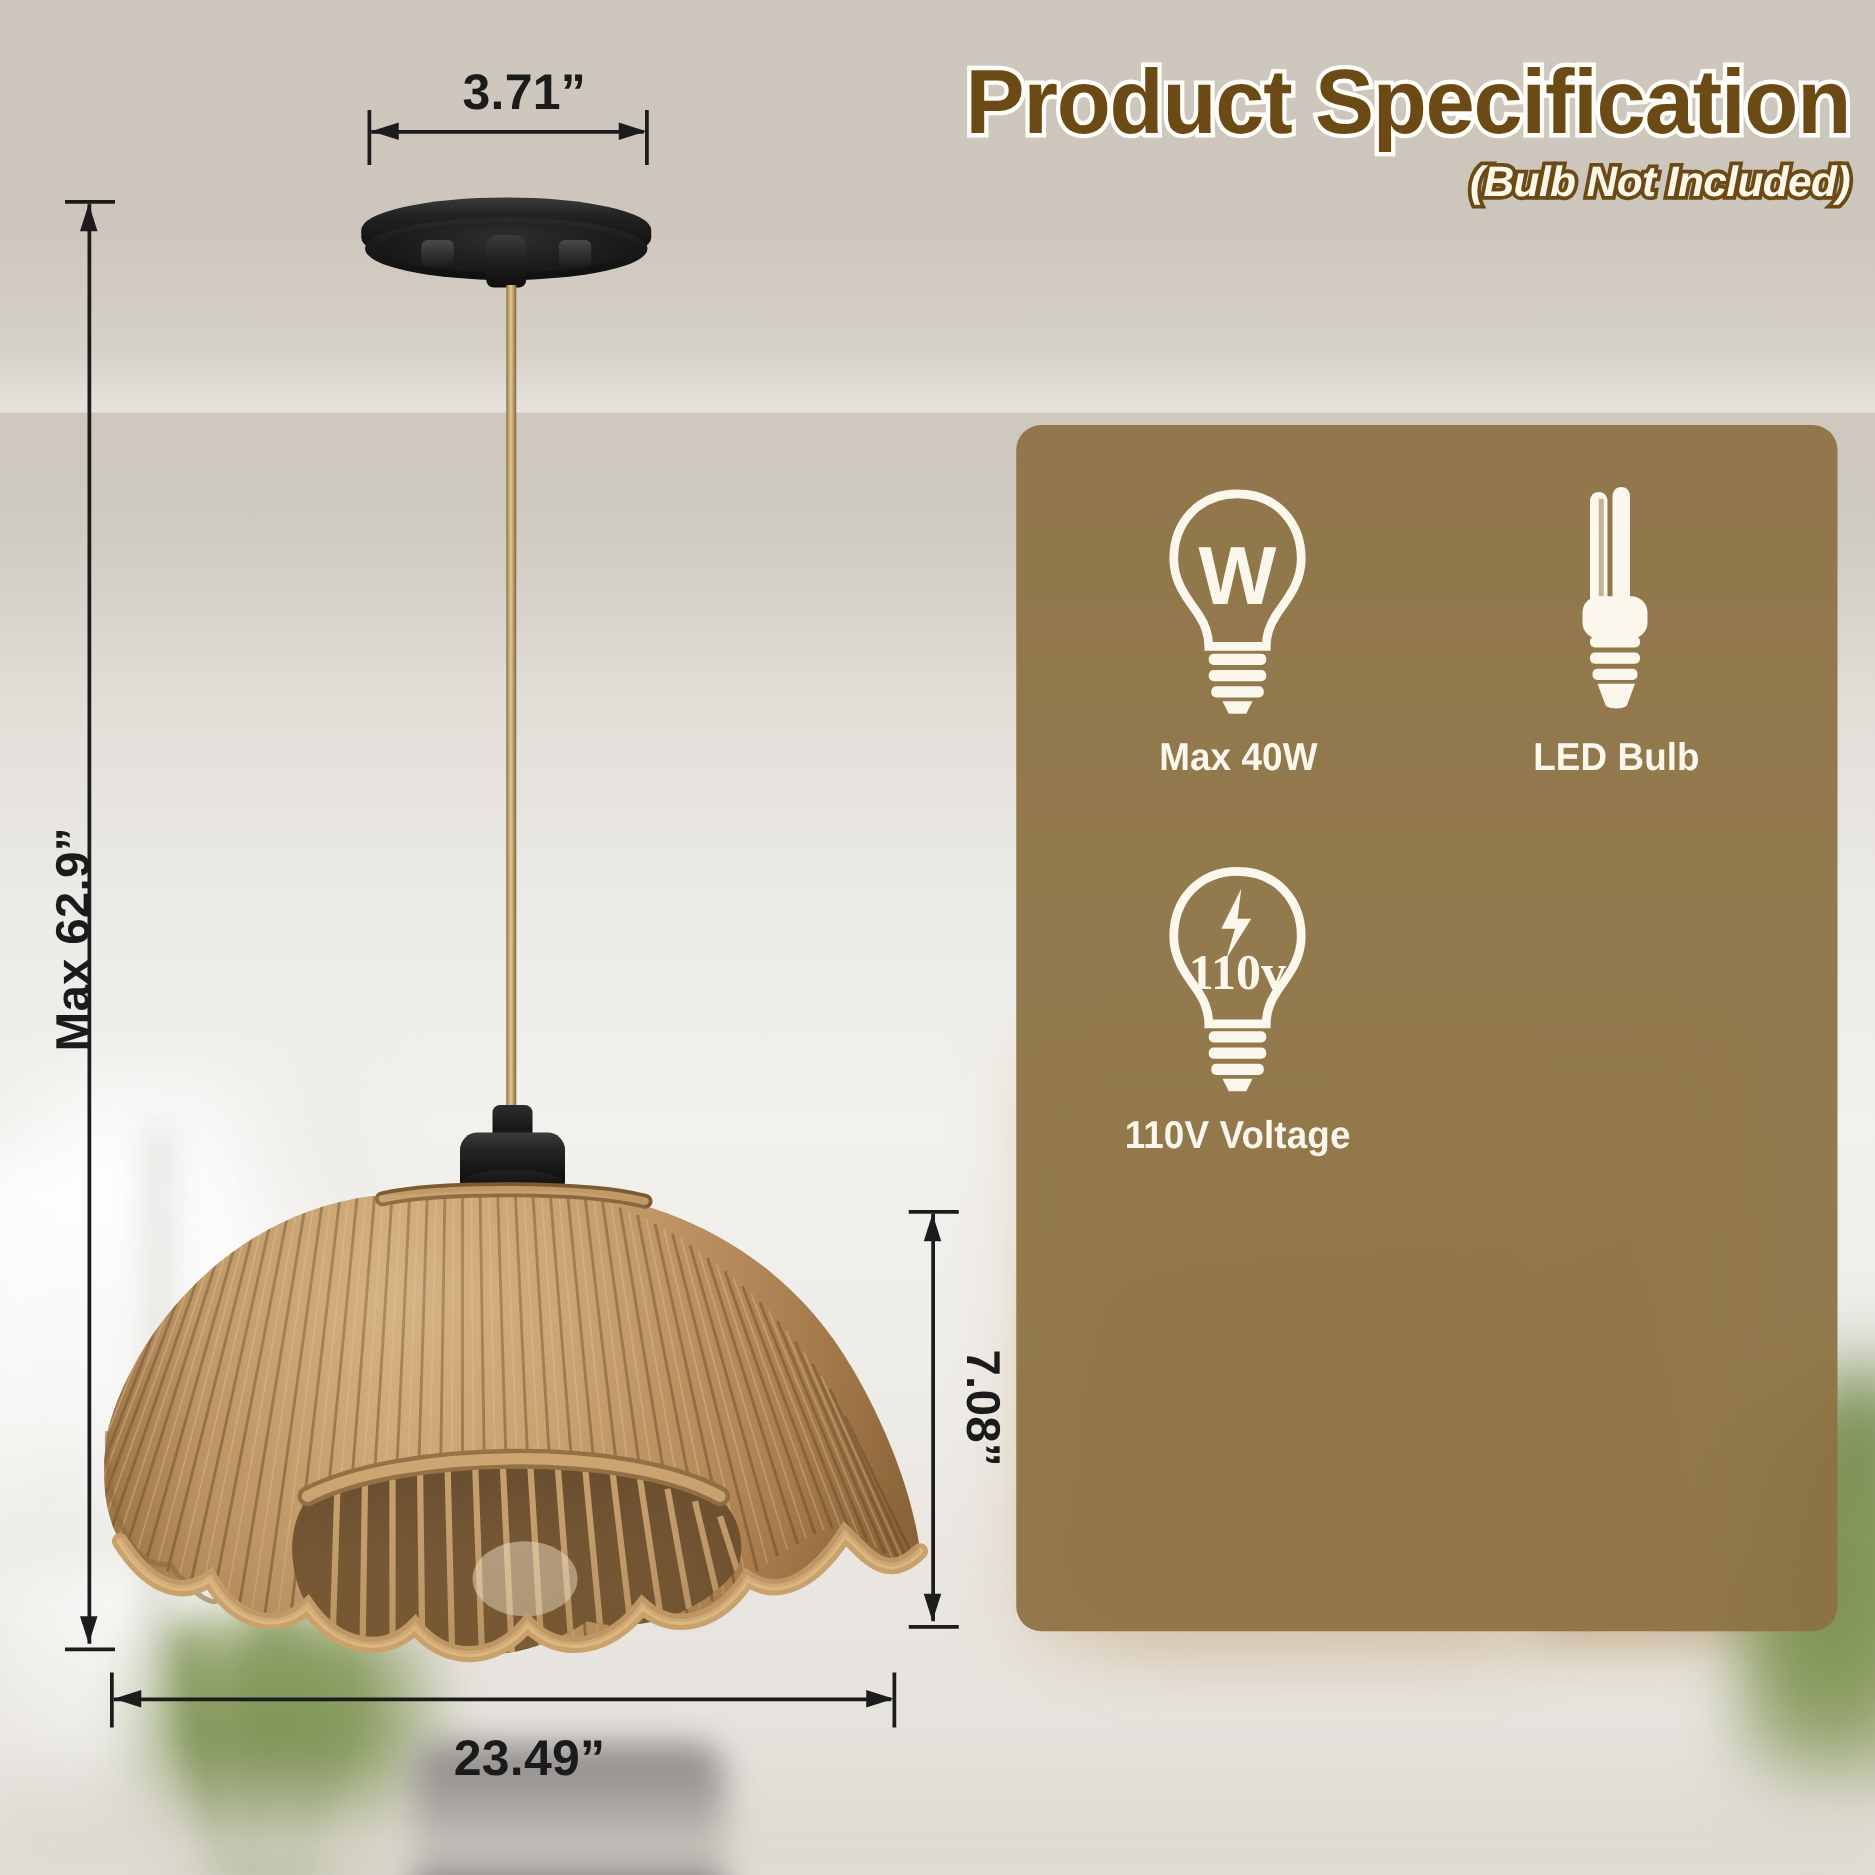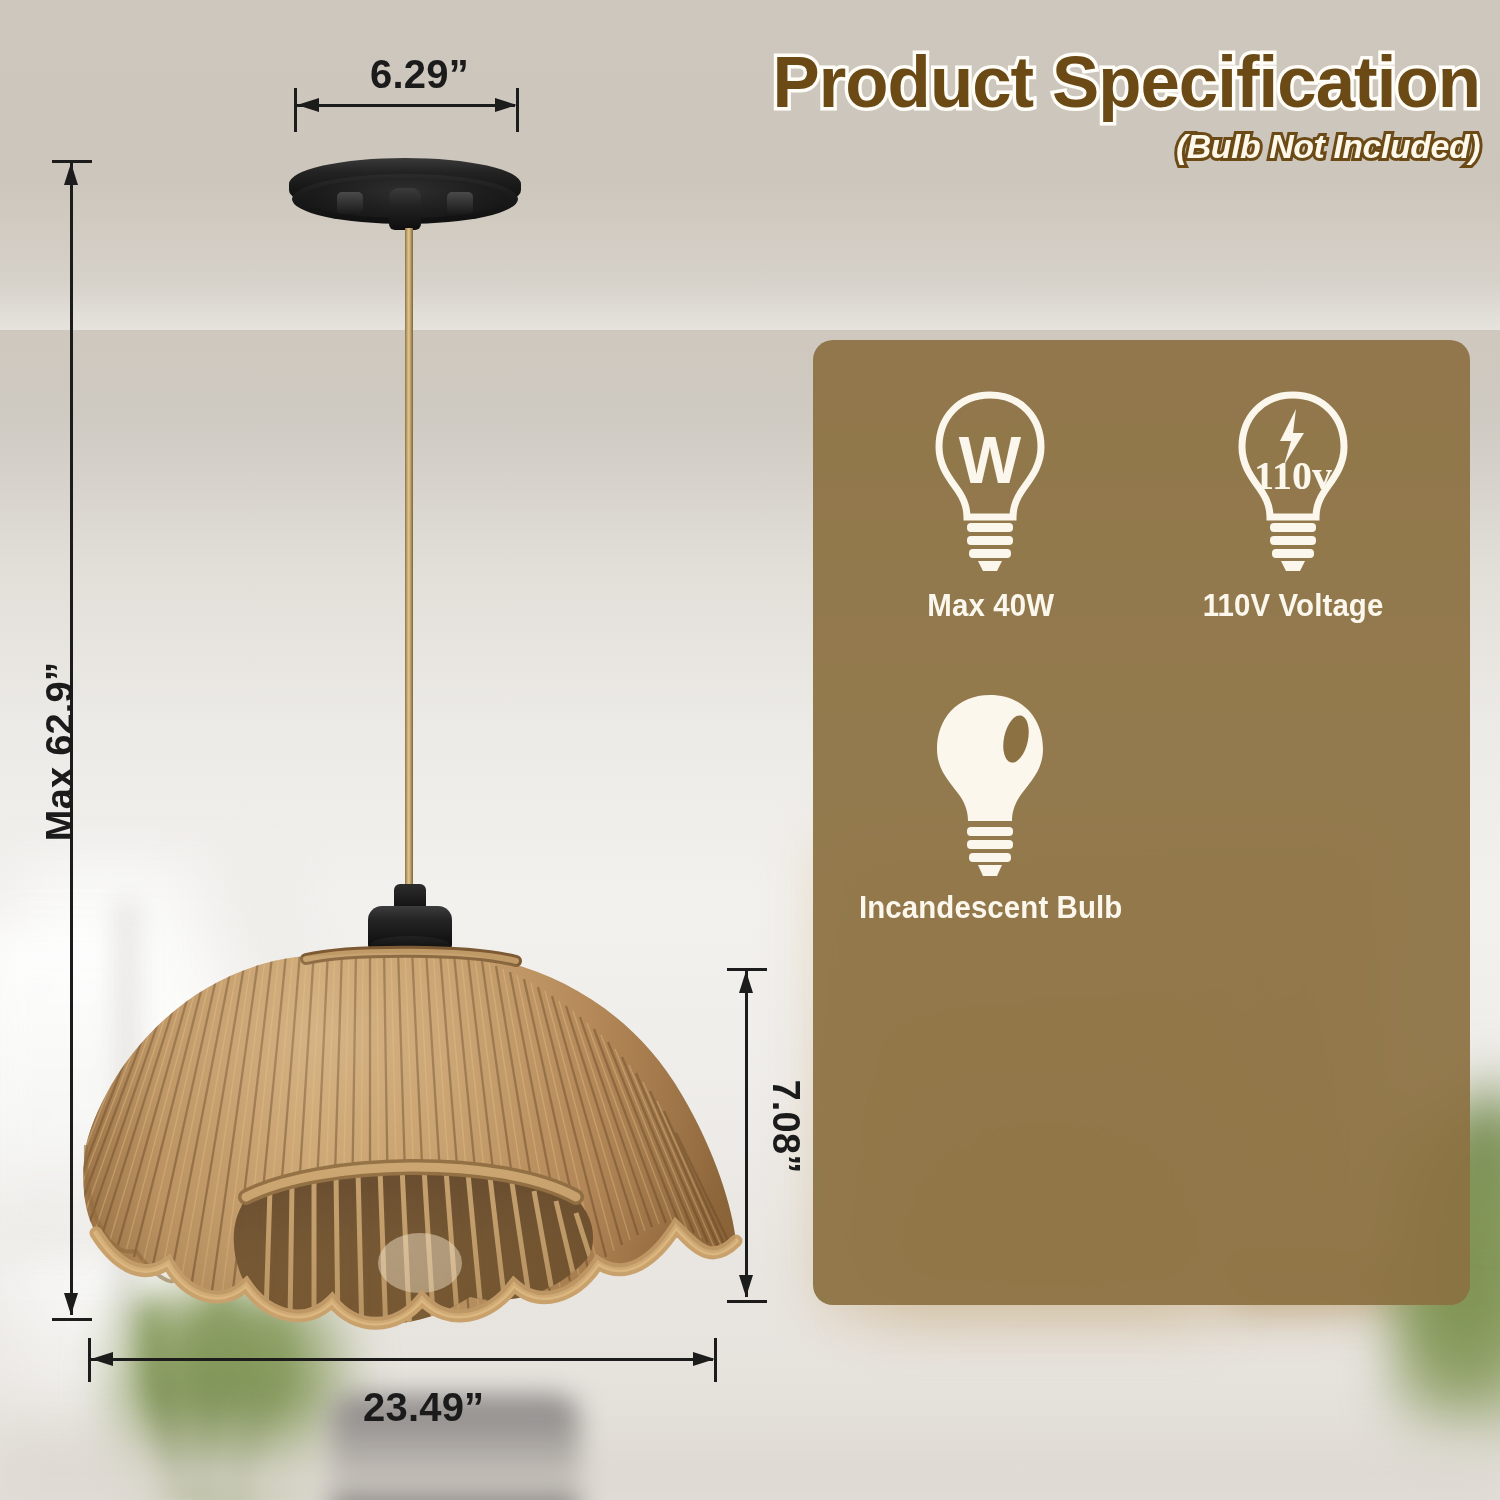--- a/index.html
+++ b/index.html
@@ -486,21 +486,21 @@
       </svg>
     </div>
   </div>
 
   <div>
     <div class="tick-v" style="left:294px; top:88px; height:44px;"></div>
     <div class="tick-v" style="left:516px; top:88px; height:44px;"></div>
     <div class="dim-line" style="left:297px; top:104px; width:218px; height:3px;"></div>
     <div class="arrow left" style="left:297px; top:98px;"></div>
     <div class="arrow right" style="left:495px; top:98px;"></div>
-    <div class="dim-label" style="left:370px; top:52px; font-size:40px;">6.29”</div>
+    <div class="dim-label" style="left:370px; top:52px; font-size:40px;">3.71”</div>
   </div>
 
   <div>
     <div class="tick-h" style="left:52px; top:160px; width:40px;"></div>
     <div class="tick-h" style="left:52px; top:1318px; width:40px;"></div>
     <div class="dim-line" style="left:70px; top:163px; width:3px; height:1152px;"></div>
     <div class="arrow up" style="left:64px; top:163px;"></div>
     <div class="arrow down" style="left:64px; top:1293px;"></div>
     <div class="dim-label" style="left:-70px; top:730px; width:260px; font-size:38px; text-align:center; transform:rotate(-90deg);">Max 62.9”</div>
   </div>
@@ -539,47 +539,48 @@
           <rect x="52" y="151" width="46" height="9" rx="4" fill="#fbf7ed"></rect>
           <rect x="54" y="164" width="42" height="9" rx="4" fill="#fbf7ed"></rect>
           <path d="M63 176 L87 176 L82 186 L68 186 Z" fill="#fbf7ed"></path>
           <text x="75" y="98" font-family="Liberation Sans, sans-serif" font-size="66" font-weight="bold" fill="#fbf7ed" text-anchor="middle">W</text>
         </svg>
       </div>
       <div class="spec-label">Max 40W</div>
     </div>
 
 
+    <div class="spec-cell">
+      <div class="spec-icon">
+        <svg width="110" height="190" viewBox="0 0 110 190">
+          <path d="M34 16 C34 6 48 6 48 16 L48 96 L34 96 Z" fill="#fbf7ed"></path>
+          <path d="M52 12 C52 2 66 2 66 12 L66 96 L52 96 Z" fill="#fbf7ed"></path>
+          <rect x="41" y="14" width="4" height="82" fill="#8c7142" opacity="0.5"></rect>
+          <rect x="28" y="92" width="52" height="34" rx="13" fill="#fbf7ed"></rect>
+          <rect x="34" y="124" width="40" height="9" rx="4" fill="#fbf7ed"></rect>
+          <rect x="34" y="137" width="40" height="9" rx="4" fill="#fbf7ed"></rect>
+          <rect x="36" y="150" width="36" height="9" rx="4" fill="#fbf7ed"></rect>
+          <path d="M40 162 L70 162 L64 178 C64 183 46 183 46 178 Z" fill="#fbf7ed"></path>
+        </svg>
+      </div>
+      <div class="spec-label">LED Bulb</div>
+    </div>
 
 
     <div class="spec-cell">
       <div class="spec-icon">
         <svg width="150" height="190" viewBox="0 0 150 190">
           <path d="M75 10 C44 10 24 33 24 62 C24 82 36 95 44 107 C50 116 52 124 52 132 L98 132
                    C98 124 100 116 106 107 C114 95 126 82 126 62 C126 33 106 10 75 10 Z" fill="none" stroke="#fbf7ed" stroke-width="7"></path>
           <path d="M78 24 L62 56 L73 56 L66 80 L86 48 L75 48 Z" fill="#fbf7ed"></path>
           <text x="75" y="104" font-family="Liberation Serif, serif" font-size="40" font-weight="bold" fill="#fbf7ed" text-anchor="middle">110v</text>
           <rect x="52" y="138" width="46" height="9" rx="4" fill="#fbf7ed"></rect>
           <rect x="52" y="151" width="46" height="9" rx="4" fill="#fbf7ed"></rect>
           <rect x="54" y="164" width="42" height="9" rx="4" fill="#fbf7ed"></rect>
           <path d="M63 176 L87 176 L82 186 L68 186 Z" fill="#fbf7ed"></path>
         </svg>
       </div>
       <div class="spec-label">110V Voltage</div>
     </div>
 
-    <div class="spec-cell">
-      <div class="spec-icon">
-        <svg width="150" height="190" viewBox="0 0 150 190">
-          <path d="M75 8 C42 8 22 32 22 62 C22 84 36 96 45 109 C51 118 53 126 53 134 L97 134
-                   C97 126 99 118 105 109 C114 96 128 84 128 62 C128 32 108 8 75 8 Z" fill="#fbf7ed"></path>
-          <ellipse cx="101" cy="52" rx="12" ry="24" fill="#8c7142" transform="rotate(12 101 52)"></ellipse>
-          <rect x="52" y="140" width="46" height="9" rx="4" fill="#fbf7ed"></rect>
-          <rect x="52" y="153" width="46" height="9" rx="4" fill="#fbf7ed"></rect>
-          <rect x="54" y="166" width="42" height="9" rx="4" fill="#fbf7ed"></rect>
-          <path d="M63 178 L87 178 L82 189 L68 189 Z" fill="#fbf7ed"></path>
-        </svg>
-      </div>
-      <div class="spec-label">Incandescent Bulb</div>
-    </div>
 
   </div>
 </div>
 
 </body></html>

